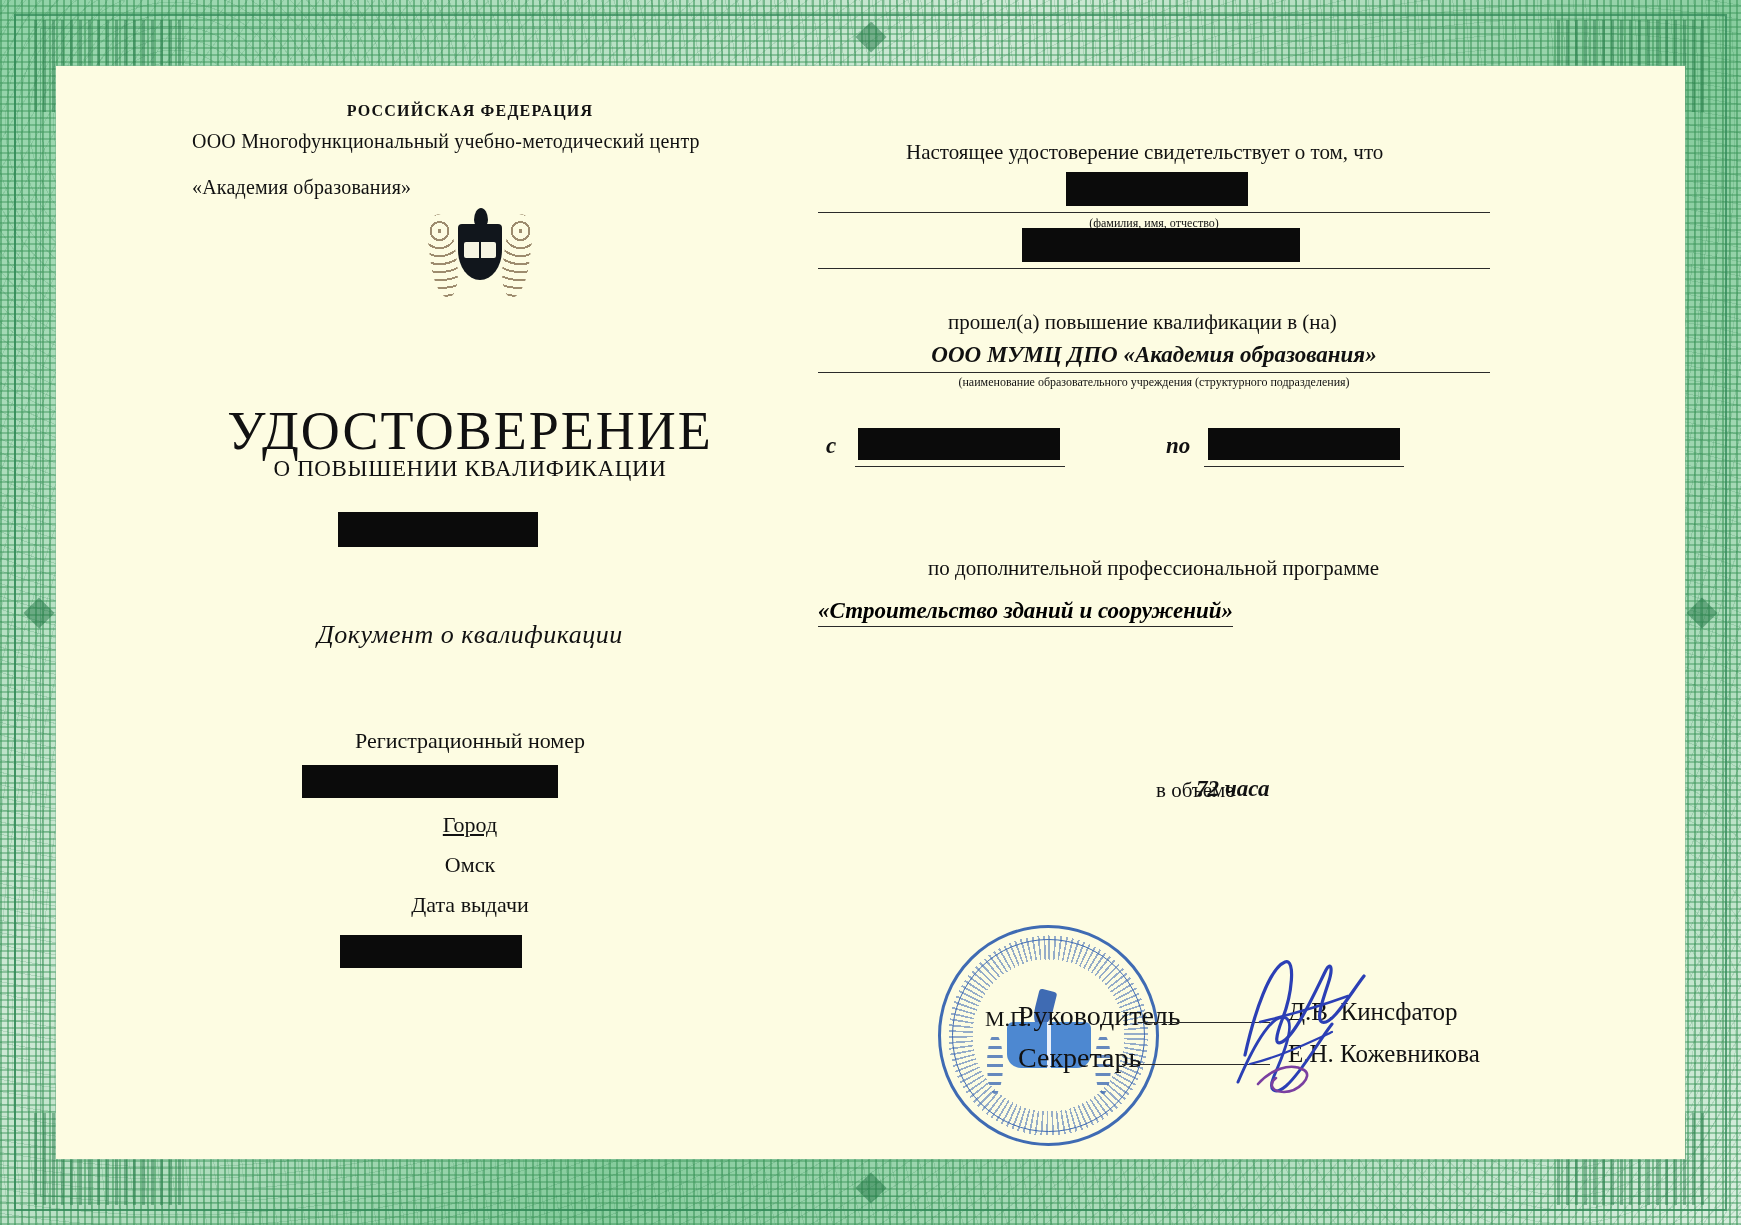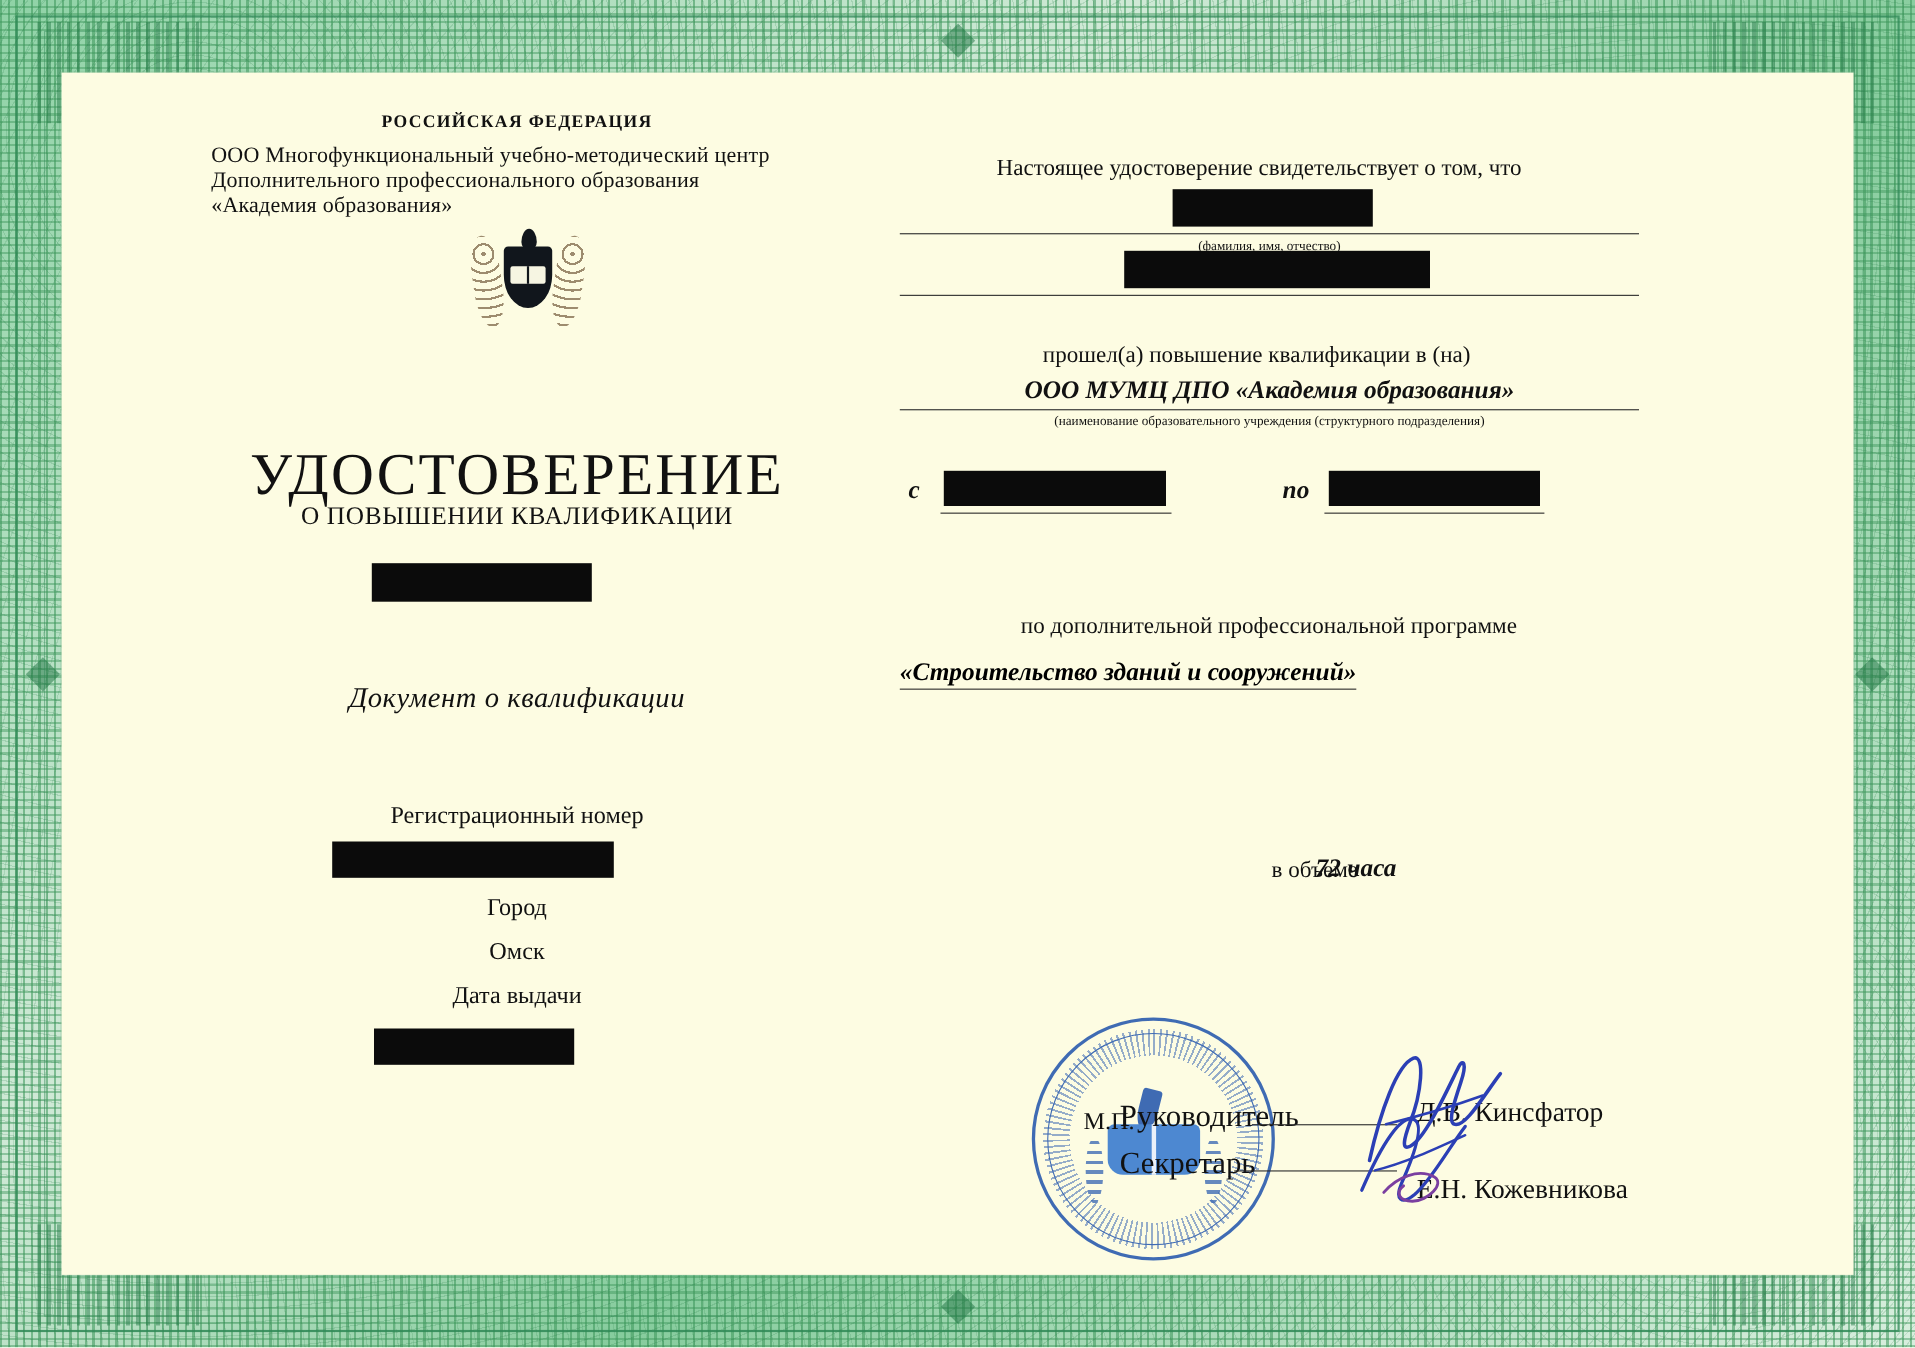--- a/index.html
+++ b/index.html
@@ -267,39 +267,38 @@
   <div class="mid-diamond diamond-left"></div>
   <div class="mid-diamond diamond-right"></div>
   <div class="border-frameline"></div>
   <div class="border-frameline2"></div>
   <div class="inner-paper"></div>
 
   <div class="content">
 
     <div class="txt org-title center" style="left:190px; top:102px; width:560px;">РОССИЙСКАЯ ФЕДЕРАЦИЯ</div>
     <div class="txt org-line" style="left:192px; top:130px;">ООО Многофункциональный учебно-методический центр</div>
-    <div class="txt org-line" style="left:192px; top:153px;">Дополнительного профессионального образования</div>
     <div class="txt org-line" style="left:192px; top:176px;">«Академия образования»</div>
 
     <div class="emblem">
       <div class="wreath-l"></div>
       <div class="wreath-r"></div>
       <div class="flame"></div>
       <div class="shield"></div>
       <div class="book"></div>
     </div>
 
     <div class="txt big-title center" style="left:120px; top:400px; width:700px;">УДОСТОВЕРЕНИЕ</div>
     <div class="txt sub-title center" style="left:120px; top:456px; width:700px;">О ПОВЫШЕНИИ КВАЛИФИКАЦИИ</div>
 
     <div class="txt doc-qual center" style="left:120px; top:620px; width:700px;">Документ  о  квалификации</div>
 
     <div class="txt lbl center" style="left:120px; top:728px; width:700px;">Регистрационный номер</div>
 
-    <div class="txt lbl center" style="left:120px; top:812px; width:700px;">Город</div>
+    <div class="txt lbl center" style="left:120px; top:812px; width:700px;text-decoration:underline;">Город</div>
     <div class="txt lbl center" style="left:120px; top:852px; width:700px;">Омск</div>
 
     <div class="txt lbl center" style="left:120px; top:892px; width:700px;">Дата выдачи</div>
 
     <div class="txt rt" style="left:906px; top:140px;">Настоящее удостоверение свидетельствует о том, что</div>
 
     <div class="rule" style="left:818px; top:212px; width:672px;"></div>
     <div class="txt rt-tiny center" style="left:818px; top:216px; width:672px;">(фамилия, имя, отчество)</div>
     <div class="rule" style="left:818px; top:268px; width:672px;"></div>
 
@@ -332,21 +331,21 @@
       </div>
     </div>
     <div class="mp-text">М.П.</div>
 
     <div class="txt lbl-sm" style="left:1018px; top:1000px;">Руководитель</div>
     <div class="rule" style="left:1138px; top:1022px; width:132px;"></div>
     <div class="txt" style="left:1288px; top:998px; font-size:25px;">Д.В. Кинсфатор</div>
 
     <div class="txt lbl-sm" style="left:1018px; top:1042px;">Секретарь</div>
     <div class="rule" style="left:1122px; top:1064px; width:148px;"></div>
-    <div class="txt" style="left:1288px; top:1040px; font-size:25px;margin-top:28px;">Е.Н. Кожевникова</div>
+    <div class="txt" style="left:1288px; top:1040px; font-size:25px;">Е.Н. Кожевникова</div>
 
     <svg class="sig-svg" style="left:1230px; top:950px;" width="160" height="130" viewBox="0 0 160 130">
       <path d="M15,105 C25,60 40,18 55,12 C66,8 62,45 52,70 C46,86 44,96 52,92 C66,85 86,40 96,20 C100,12 104,16 98,34 C92,52 86,70 92,72 C102,76 120,44 134,26" fill="none" stroke="#2b3fb5" stroke-width="3.2" stroke-linecap="round"></path>
       <path d="M30,72 C55,66 85,58 118,46" fill="none" stroke="#2b3fb5" stroke-width="2.4" stroke-linecap="round"></path>
     </svg>
 
     <svg class="sig-svg" style="left:1228px; top:1000px;" width="150" height="120" viewBox="0 0 150 120">
       <path d="M10,82 C28,40 46,12 58,18 C68,24 54,58 46,76 C40,90 46,96 58,86 C74,72 90,42 104,24" fill="none" stroke="#2b3fb5" stroke-width="3" stroke-linecap="round"></path>
       <path d="M22,64 C48,58 78,44 104,32" fill="none" stroke="#2b3fb5" stroke-width="2.2" stroke-linecap="round"></path>
       <path d="M30,84 C42,70 62,62 76,70 C86,76 70,92 56,92 C44,92 40,84 48,78" fill="none" stroke="#7a3fa0" stroke-width="2.6" stroke-linecap="round"></path>

